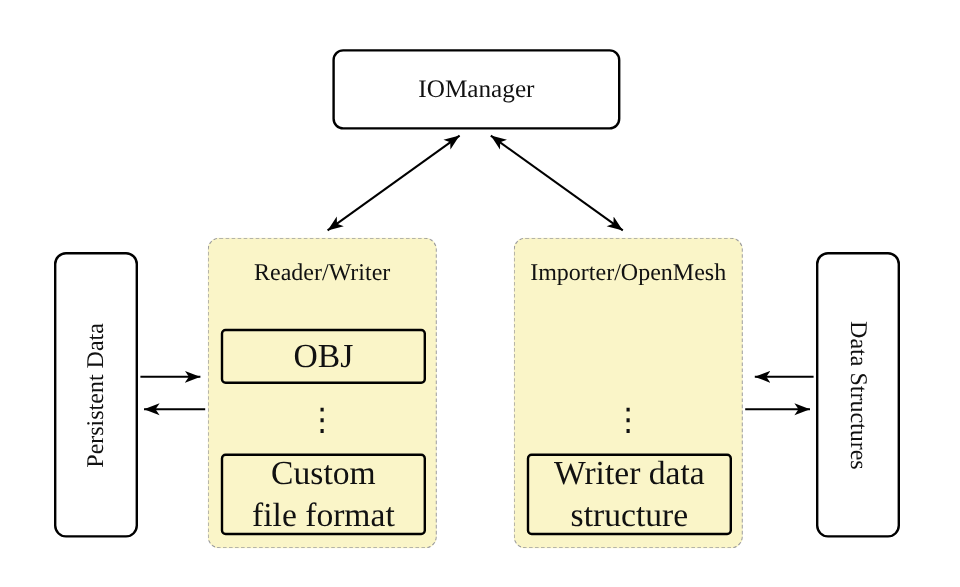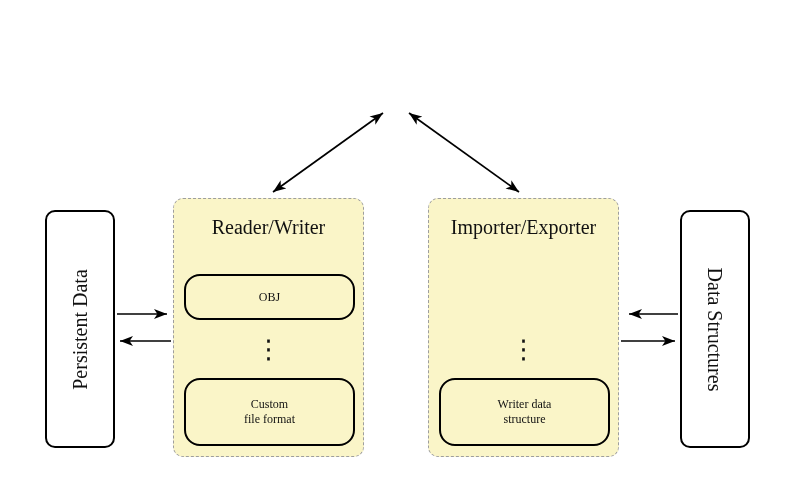--- a/index.html
+++ b/index.html
@@ -57,27 +57,27 @@
     text-align: center;
     font-size: 20px;
     white-space: nowrap;
   }
   .inner-box {
     position: absolute;
     box-sizing: border-box;
     left: 10px;
     width: 171px;
     border: 2.5px solid #000;
-    border-radius: 16px;
+    border-radius: 4px;
     background: #FAF5C8;
     display: flex;
     align-items: center;
     justify-content: center;
     text-align: center;
-    font-size: 12px;
+    font-size: 28px;
     line-height: 1.25;
     white-space: pre-line;
   }
   .inner-top    { top: 75px;  height: 46px; }
   .inner-bottom { top: 179px; height: 68px; }
   .dots {
     position: absolute;
     left: 0; right: 0;
     top: 130px;
     height: 42px;
@@ -120,35 +120,38 @@
       </marker>
     </defs>
     <line x1="383" y1="113" x2="273" y2="192" stroke="#000" stroke-width="1.7" marker-start="url(#ah)" marker-end="url(#ah)"></line>
     <line x1="409" y1="113" x2="519" y2="192" stroke="#000" stroke-width="1.7" marker-start="url(#ah)" marker-end="url(#ah)"></line>
     <line x1="117" y1="314" x2="167" y2="314" stroke="#000" stroke-width="1.7" marker-end="url(#ah)"></line>
     <line x1="171" y1="341" x2="120" y2="341" stroke="#000" stroke-width="1.7" marker-end="url(#ah)"></line>
     <line x1="678" y1="314" x2="629" y2="314" stroke="#000" stroke-width="1.7" marker-end="url(#ah)"></line>
     <line x1="621" y1="341" x2="675" y2="341" stroke="#000" stroke-width="1.7" marker-end="url(#ah)"></line>
   </svg>
 
+  <div class="node-box iomanager">
+    <span>IOManager</span>
+  </div>
 
   <div class="group group-left">
     <div class="group-title">Reader/Writer</div>
     <div class="inner-box inner-top">
       <span>OBJ</span>
     </div>
     <div class="dots">⋮</div>
     <div class="inner-box inner-bottom">
       <span>Custom
 file format</span>
     </div>
   </div>
 
   <div class="group group-right">
-    <div class="group-title">Importer/Exporter</div>
+    <div class="group-title">Importer/OpenMesh</div>
     <div class="dots">⋮</div>
     <div class="inner-box inner-bottom">
       <span>Writer data
 structure</span>
     </div>
   </div>
 
   <div class="side-box side-left">
     <span class="vtext vtext-up">Persistent Data</span>
   </div>

